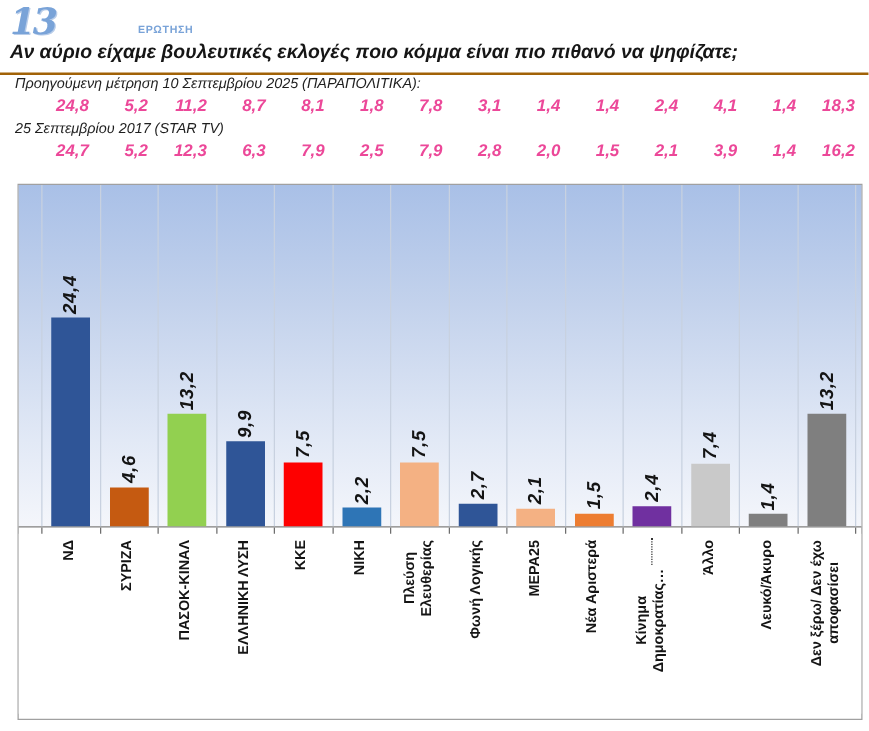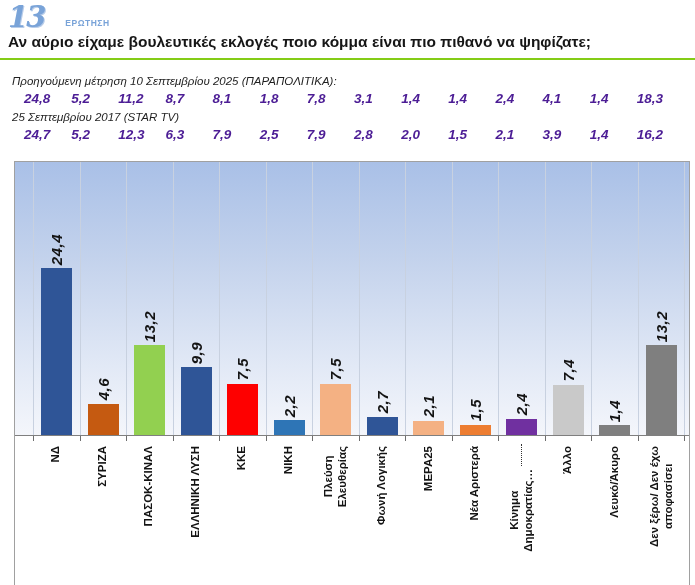--- a/index.html
+++ b/index.html
@@ -1,39 +1,39 @@
 <!DOCTYPE html>
 <html><head>
 <meta charset="utf-8">
 <style>
   html,body{margin:0;padding:0;background:#fff;}
   .page{
     width:695px;height:585px;position:relative;overflow:hidden;background:#fff;
     font-family:"Liberation Sans","DejaVu Sans",sans-serif;color:#1b1b1b;
   }
   
-  .brand-row{display:flex;align-items:flex-end;padding:3px 0 0 8px;height:27px;}
+  .brand-row{display:flex;align-items:flex-end;padding:3px 0 0 8px;height:27px;gap:45px;}
   .q-num{
     font-family:"DejaVu Serif","Liberation Serif",serif;
     font-style:italic;font-weight:bold;font-size:29px;line-height:26px;
     color:#79A3D8;letter-spacing:-2px;text-shadow:1px 1px 0 #b9cde9;
   }
   .q-word{font-size:8.5px;font-weight:bold;color:#79A3D8;margin:0 0 2px 21px;letter-spacing:.5px;}
   .title{
     margin:3px 0 0 0;padding:0 6px 7px 8px;
-    font-size:15.5px;font-weight:bold;color:#161616;
-    border-bottom:2px solid #84cc16;
+    font-size:15.5px;font-weight:bold;font-style:italic;color:#161616;
+    border-bottom:2px solid #a16207;
   }
   
-  .meta{margin-top:14px;}
+  .meta{margin-top:0;}
   .meta-label{font-style:italic;font-size:11.5px;color:#1f1f1f;padding-left:12px;line-height:15px;}
   .num-row{
     display:flex;margin:1px 11px 1px 24px;height:19px;
   }
-  .num-cell{flex:1;text-align:left;font-weight:bold;font-style:italic;font-size:13.5px;color:#4c1d95;line-height:18px;}
+  .num-cell{flex:1;text-align:right;font-weight:bold;font-style:italic;font-size:13.5px;color:#ec4899;line-height:18px;}
   
   .chart-box{
     margin:16px 5px 0 14px;border:1px solid #A0A0A0;background:#fff;
     height:429px;box-sizing:border-box;
   }
   .plot{
     height:274px;box-sizing:border-box;display:flex;
     padding:0 4px 0 18px;
     background:linear-gradient(180deg,#A9C0E7 0%,#C3D2EC 35%,#E2E9F6 75%,#F4F6FB 100%);
     border-bottom:1px solid #7f7f7f;position:relative;

